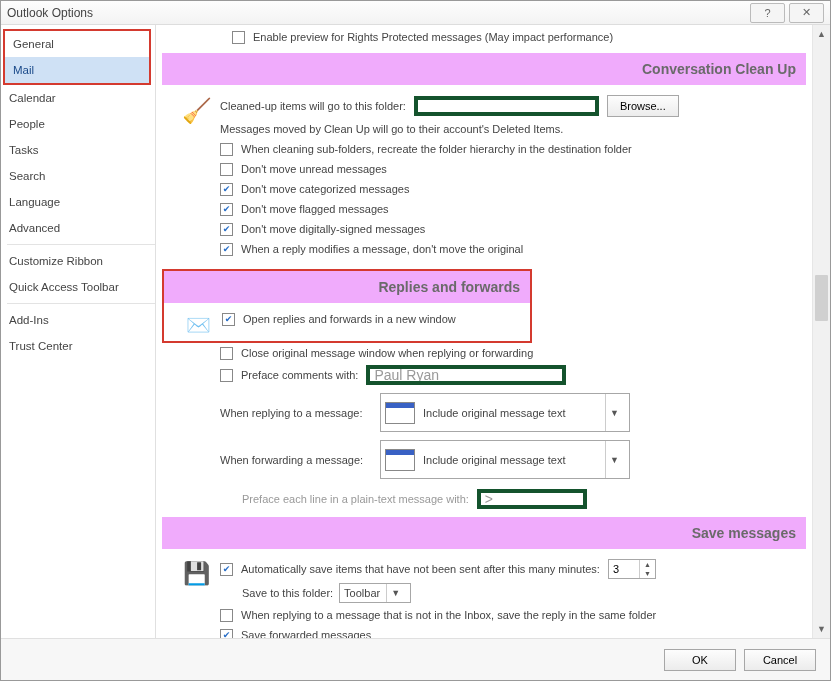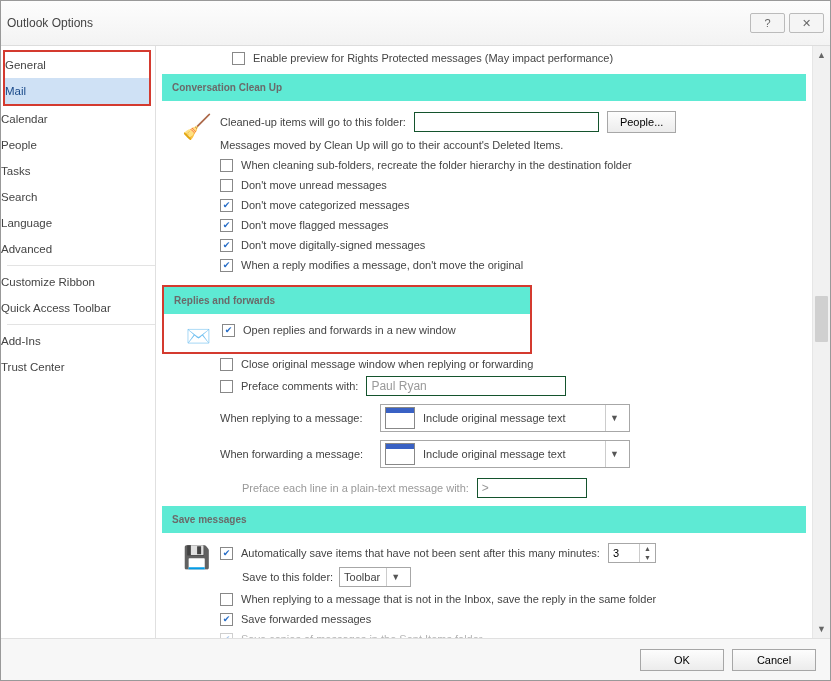--- a/index.html
+++ b/index.html
@@ -1,53 +1,53 @@
 <!DOCTYPE html>
 <html><head>
 <meta charset="utf-8">
 <style>
 * { box-sizing: border-box; margin: 0; padding: 0; }
 body { font-family: "Segoe UI", Tahoma, sans-serif; font-size: 11px; background: #fff; color: #444; overflow: hidden; }
 .window { width: 831px; height: 681px; border: 1px solid #999; background: #fff; display: flex; flex-direction: column; }
-.titlebar { height: 45px; background: linear-gradient(#fdfdfd,#f3f3f3); border-bottom: 1px solid #ddd; display: flex; align-items: center; padding: 4px 6px; }
+.titlebar { height: 24px; background: linear-gradient(#fdfdfd,#f3f3f3); border-bottom: 1px solid #ddd; display: flex; align-items: center; padding: 4px 6px; }
 .titlebar-text { color: #444; font-size: 12px; flex: 1; }
 .titlebar-btn { width: 35px; height: 20px; border: 1px solid #bbb; margin-left: 4px; border-radius: 2px; display: flex; align-items: center; justify-content: center; color: #666; font-size: 11px; background: #f5f5f5; }
 .body { flex: 1; display: flex; background: #fff; overflow: hidden; }
 .sidebar { width: 155px; background: #fff; border-right: 1px solid #e0e0e0; padding-top: 4px; overflow: hidden; }
 .sidebar-highlight { border: 2px solid #d43a2f; width: 148px; margin-left: 2px; }
-.nav-item { padding: 7px 0; color: #1a4a8a; cursor: default; font-size: 11.5px; }
+.nav-item { padding: 7px 8px; color: #1a4a8a; cursor: default; font-size: 11.5px; }
 .nav-item.plain { color: #444; }
 .nav-item.active { background: #cfe1f5; }
 .nav-sep { border-top: 1px solid #e3e3e3; margin: 3px 0 3px 6px; }
 .content { flex: 1; position: relative; overflow: hidden; background: #fff; }
 .scroll-area { position: absolute; top: 0; left: 0; right: 18px; bottom: 0; overflow: hidden; padding: 2px 6px 2px 6px; }
 .scrollbar { position: absolute; right: 0; top: 0; bottom: 0; width: 18px; background: #f1f1f1; border-left: 1px solid #e6e6e6; }
 .scrollbar .up, .scrollbar .down { height: 18px; display: flex; align-items: center; justify-content: center; font-size: 9px; color: #666; }
 .scrollbar .thumb { position: absolute; left: 2px; right: 2px; top: 250px; height: 46px; background: #d0d0d0; border-radius: 1px; }
 .scrollbar .down { position: absolute; bottom: 0; left: 0; right: 0; }
 .row { display: flex; align-items: center; min-height: 20px; padding: 2px 0; }
 .cb { width: 13px; height: 13px; border: 1px solid #888; background: #fff; margin-right: 8px; display: inline-flex; align-items: center; justify-content: center; font-size: 10px; color: #2a6fc7; flex-shrink: 0; }
 .cb.checked::after { content: "✔"; font-size: 9px; line-height: 1; }
-.section-header { background: #5eead4; font-weight: bold; color: #6a6a6a; font-size: 10px; padding: 8px 10px; margin: 6px 0 8px 0; }
+.section-header { background: #f0abfc; font-weight: bold; color: #6a6a6a; font-size: 14px; padding: 8px 10px; margin: 6px 0 8px 0; text-align: right; }
 .section { padding-left: 12px; }
 .icon-col { width: 46px; flex-shrink: 0; display: flex; align-items: flex-start; justify-content: center; padding-top: 4px; }
 .opts { flex: 1; }
-.txt-input { border: 1px solid #14532d; height: 20px; padding: 0 4px; font-size: 12px; font-family: inherit; }
+.txt-input { border: 4px solid #14532d; height: 20px; padding: 0 4px; font-size: 14px; font-family: inherit; }
 .btn { border: 1px solid #a7a7a7; background: linear-gradient(#fdfdfd,#ececec); padding: 2px 12px; font-size: 11px; height: 22px; cursor: default; }
 .disabled { color: #999; }
-.select-box { border: 1px solid #a7a7a7; height: 28px; display: inline-flex; align-items: center; padding: 0 6px 0 4px; background: #fff; }
+.select-box { border: 1px solid #a7a7a7; height: 39px; display: inline-flex; align-items: center; padding: 0 6px 0 4px; background: #fff; }
 .drop-arrow { width: 18px; border-left: 1px solid #ccc; display: inline-flex; align-items: center; justify-content: center; margin-left: 6px; align-self: stretch; font-size: 9px; color: #555; }
 .reply-icon { width: 30px; height: 22px; border: 1px solid #888; background: #fff; display: inline-flex; flex-direction: column; }
 .reply-icon .lines { flex:1; border-top: 5px solid #3961c4; }
 .spinner { display: inline-flex; border: 1px solid #a7a7a7; height: 20px; }
 .spinner input { width: 30px; border: none; text-align: left; padding: 0 4px; font-size: 11px; font-family: inherit; }
 .spinner .arrows { width: 16px; border-left: 1px solid #ccc; display: flex; flex-direction: column; font-size: 7px; color: #555; }
 .spinner .arrows span { flex:1; display:flex; align-items:center; justify-content:center; }
 .footer { height: 42px; border-top: 1px solid #e0e0e0; display: flex; justify-content: flex-end; align-items: center; gap: 8px; padding: 0 14px; background: #f7f7f7; }
-.footer .btn { width: 84px; }
+.footer .btn { width: 72px; }
 .red-box { border: 2px solid #d43a2f; }
 .label { white-space: nowrap; }
 </style>
 </head>
 <body>
 
 <div class="window">
   <div class="titlebar">
     <span class="titlebar-text">Outlook Options</span>
     <div class="titlebar-btn">
@@ -88,21 +88,21 @@
 
         <div class="section-header">Conversation Clean Up</div>
         <div class="section" style="display:flex;">
           <div class="icon-col">
             <span style="font-size:24px; color:#ca8a2b;">🧹</span>
           </div>
           <div class="opts">
             <div class="row">
               <span class="label">Cleaned-up items will go to this folder:</span>
               <input class="txt-input" style="width: 185px; margin: 0px 8px;">
-              <button class="btn"><span>People...</span></button>
+              <button class="btn"><span>Browse...</span></button>
             </div>
             <div class="row">
                 <span class="label">Messages moved by Clean Up will go to their account's Deleted Items.</span>
               </div>
             <div class="row">
                 <span class="cb"></span>
                 <span class="label">When cleaning sub-folders, recreate the folder hierarchy in the destination folder</span>
               </div>
             <div class="row">
                 <span class="cb"></span>

